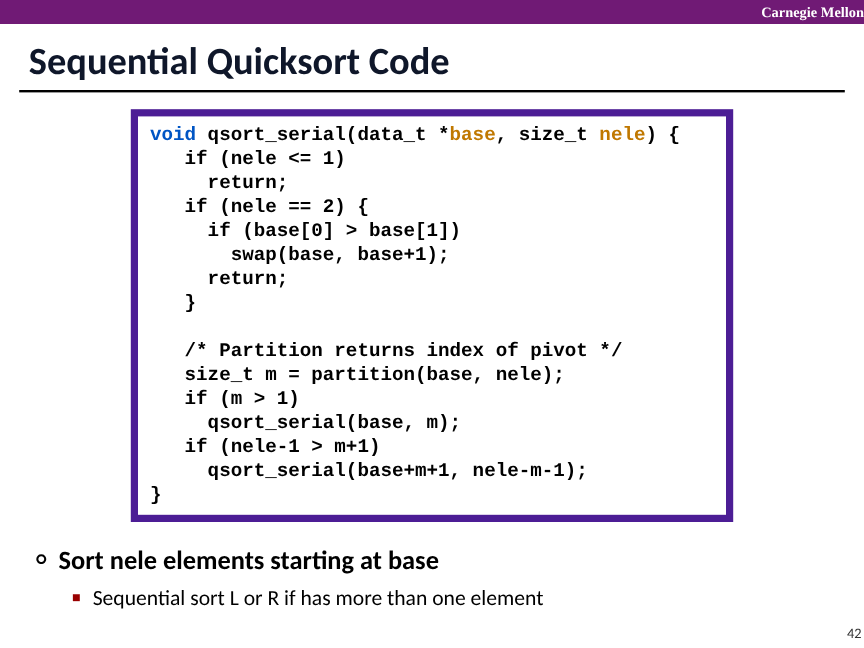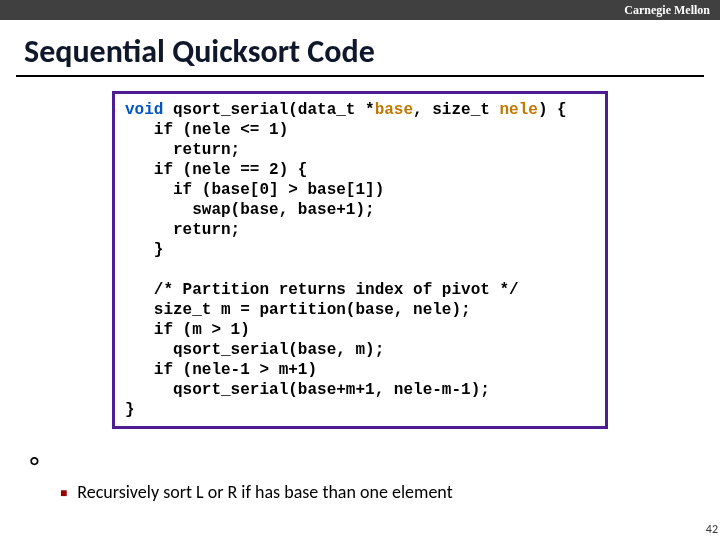--- a/index.html
+++ b/index.html
@@ -7,44 +7,44 @@
     padding: 0;
     width: 720px;
     height: 540px;
     background: #fff;
     font-family: Calibri, Arial, sans-serif;
     overflow: hidden;
     position: relative;
   }
   .header-bar {
     height: 20px;
-    background: #404040;
+    background: #701a75;
     display: flex;
     align-items: center;
     justify-content: flex-end;
-    padding-right: 10px;
+    padding-right: 0;
   }
   .header-text {
     color: #fff;
     font-size: 12px;
     font-weight: bold;
     font-family: "Times New Roman", serif;
   }
   .title {
     font-size: 32px;
     font-weight: bold;
     color: #0f172a;
     margin: 12px 0 4px 24px;
   }
   .title-underline {
     border-bottom: 2px solid #000;
     margin: 0 16px 14px 16px;
   }
   .code-box {
-    border: 3px solid #4c1d95;
+    border: 6px solid #4c1d95;
     margin: 0 auto;
     width: 470px;
     padding: 6px 10px 6px 10px;
     font-family: "Courier New", monospace;
     font-size: 16px;
     font-weight: bold;
     line-height: 1.25;
     white-space: pre;
     color: #000;
   }
@@ -112,22 +112,23 @@
 <span>   size_t m = partition(base, nele);</span>
 <span>   if (m &gt; 1)</span>
 <span>     qsort_serial(base, m);</span>
 <span>   if (nele-1 &gt; m+1)</span>
 <span>     qsort_serial(base+m+1, nele-m-1);</span>
 <span>}</span></div>
 
 <div class="bullets">
   <div class="row">
     <span class="marker-circle">○</span>
+    <span>Sort nele elements starting at base</span>
   </div>
 </div>
 <div class="sub-bullets">
   <div class="row">
     <span class="marker-square">■</span>
-    <span>Recursively sort L or R if has base than one element</span>
+    <span>Sequential sort L or R if has more than one element</span>
   </div>
 </div>
 
 <div class="page-num">42</div>
 
 </body></html>

